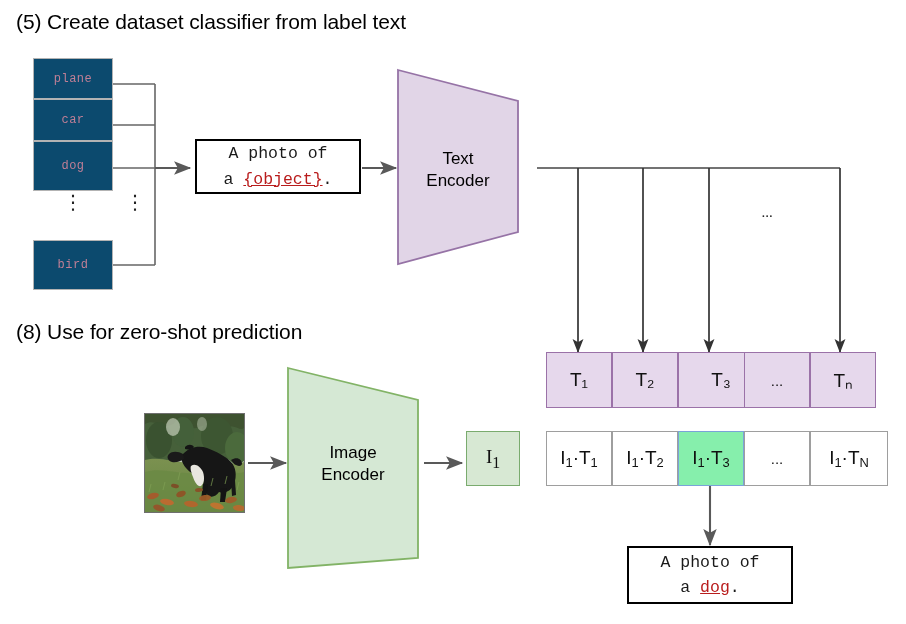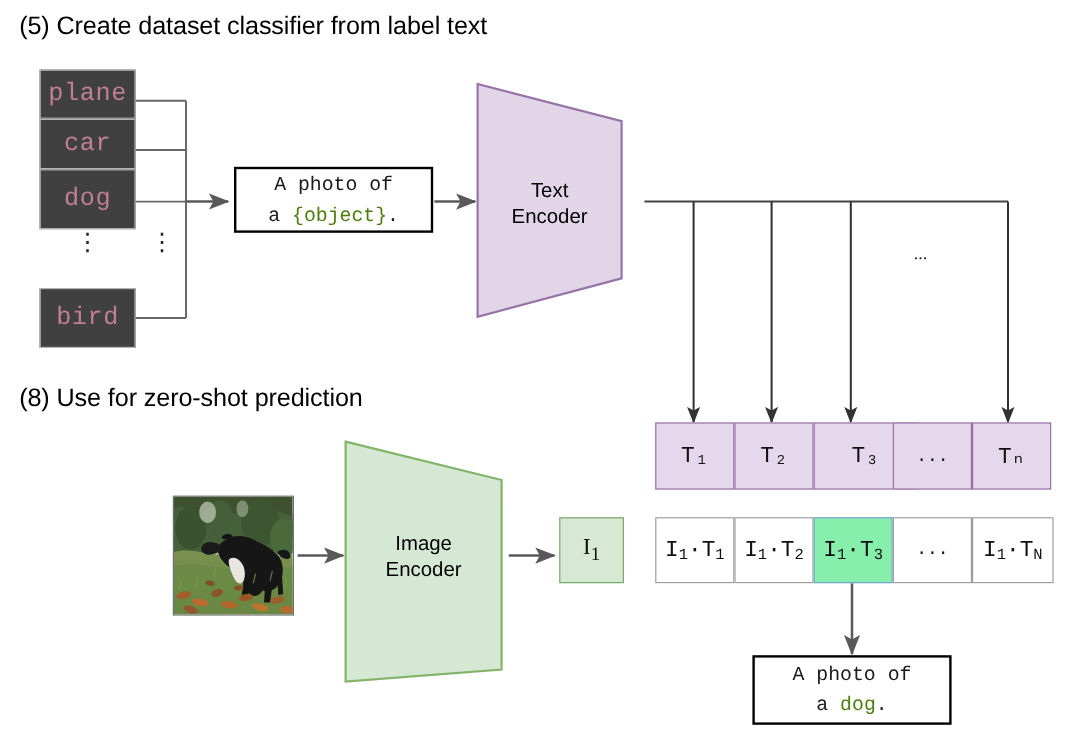--- a/index.html
+++ b/index.html
@@ -13,51 +13,51 @@
 
   
   .heading{
     font-family:"Liberation Sans", sans-serif;
     font-size:21px;color:#000;letter-spacing:-0.1px;white-space:nowrap;
   }
 
   
   .label-box{
     box-sizing:border-box;
-    border:1.4px solid #b3b3b3;background:#404040;
+    border:1.4px solid #b3b3b3;background:#0c4a6e;
     display:flex;align-items:center;justify-content:center;
     font-family:"Liberation Mono","DejaVu Sans Mono",monospace;
-    font-size:21px;color:#c07f96;letter-spacing:0.5px;
+    font-size:12px;color:#c07f96;letter-spacing:0.5px;
   }
 
   
   .prompt-box{
     box-sizing:border-box;
     border:2.2px solid #000;background:#ffffff;
     display:flex;flex-direction:column;align-items:center;justify-content:center;
     font-family:"Liberation Mono","DejaVu Sans Mono",monospace;
     font-size:16.5px;color:#1a1a1a;line-height:1.52;
   }
   .prompt-box .ln{white-space:pre;}
-  .tok{color:#4d7c0f;}
+  .tok{color:#b91c1c;text-decoration:underline;}
 
   
   .encoder-label{
     position:absolute;left:0;right:0;
     text-align:center;
     font-family:"Liberation Sans",sans-serif;
     font-size:17px;color:#000;line-height:1.28;
     pointer-events:none;
   }
 
   
   .cell{
     box-sizing:border-box;
     display:flex;align-items:center;justify-content:center;
-    font-family:Liberation Mono, monospace;
+    font-family:Liberation Sans, sans-serif;
     font-size:19px;color:#111;
   }
   .cell-t{background:#e6d8ec;border:1.3px solid #9b72a8;}
   .cell-it{background:#ffffff;border:1.3px solid #9e9e9e;}
   .cell-it.hl{background:#86efac;border:1.3px solid #7aa3d8;}
   .cell sub{font-size:0.68em;vertical-align:-0.22em;}
   .cell .dots{font-size:15px;letter-spacing:0px;}
   .img-feat{
     box-sizing:border-box;background:#d7e8d3;border:1.4px solid #7aab6e;
     display:flex;align-items:center;justify-content:center;
@@ -269,21 +269,21 @@
   </div>
 
   <div class="abs cell cell-it hl" style="left:678px;top:431px;width:66px;height:55px;">
     <span><span>I</span><sub>1</sub>·<span>T</span><sub>3</sub></span>
   </div>
 
   <div class="abs cell cell-it" style="left:744px;top:431px;width:66px;height:55px;">
     <span class="dots">...</span>
   </div>
 
-  <div class="abs cell cell-it" style="left:810px;top:431px;width:68px;height:55px;">
+  <div class="abs cell cell-it" style="left:810px;top:431px;width:78px;height:55px;">
     <span><span>I</span><sub>1</sub>·<span>T</span><sub>N</sub></span>
   </div>
 
   <div class="abs prompt-box" style="left:627px;top:546px;width:166px;height:58px;">
     <div class="ln">A photo of</div>
     <div class="ln"><span>a </span><span class="tok">dog</span><span>.</span></div>
   </div>
 
 </div>
 

